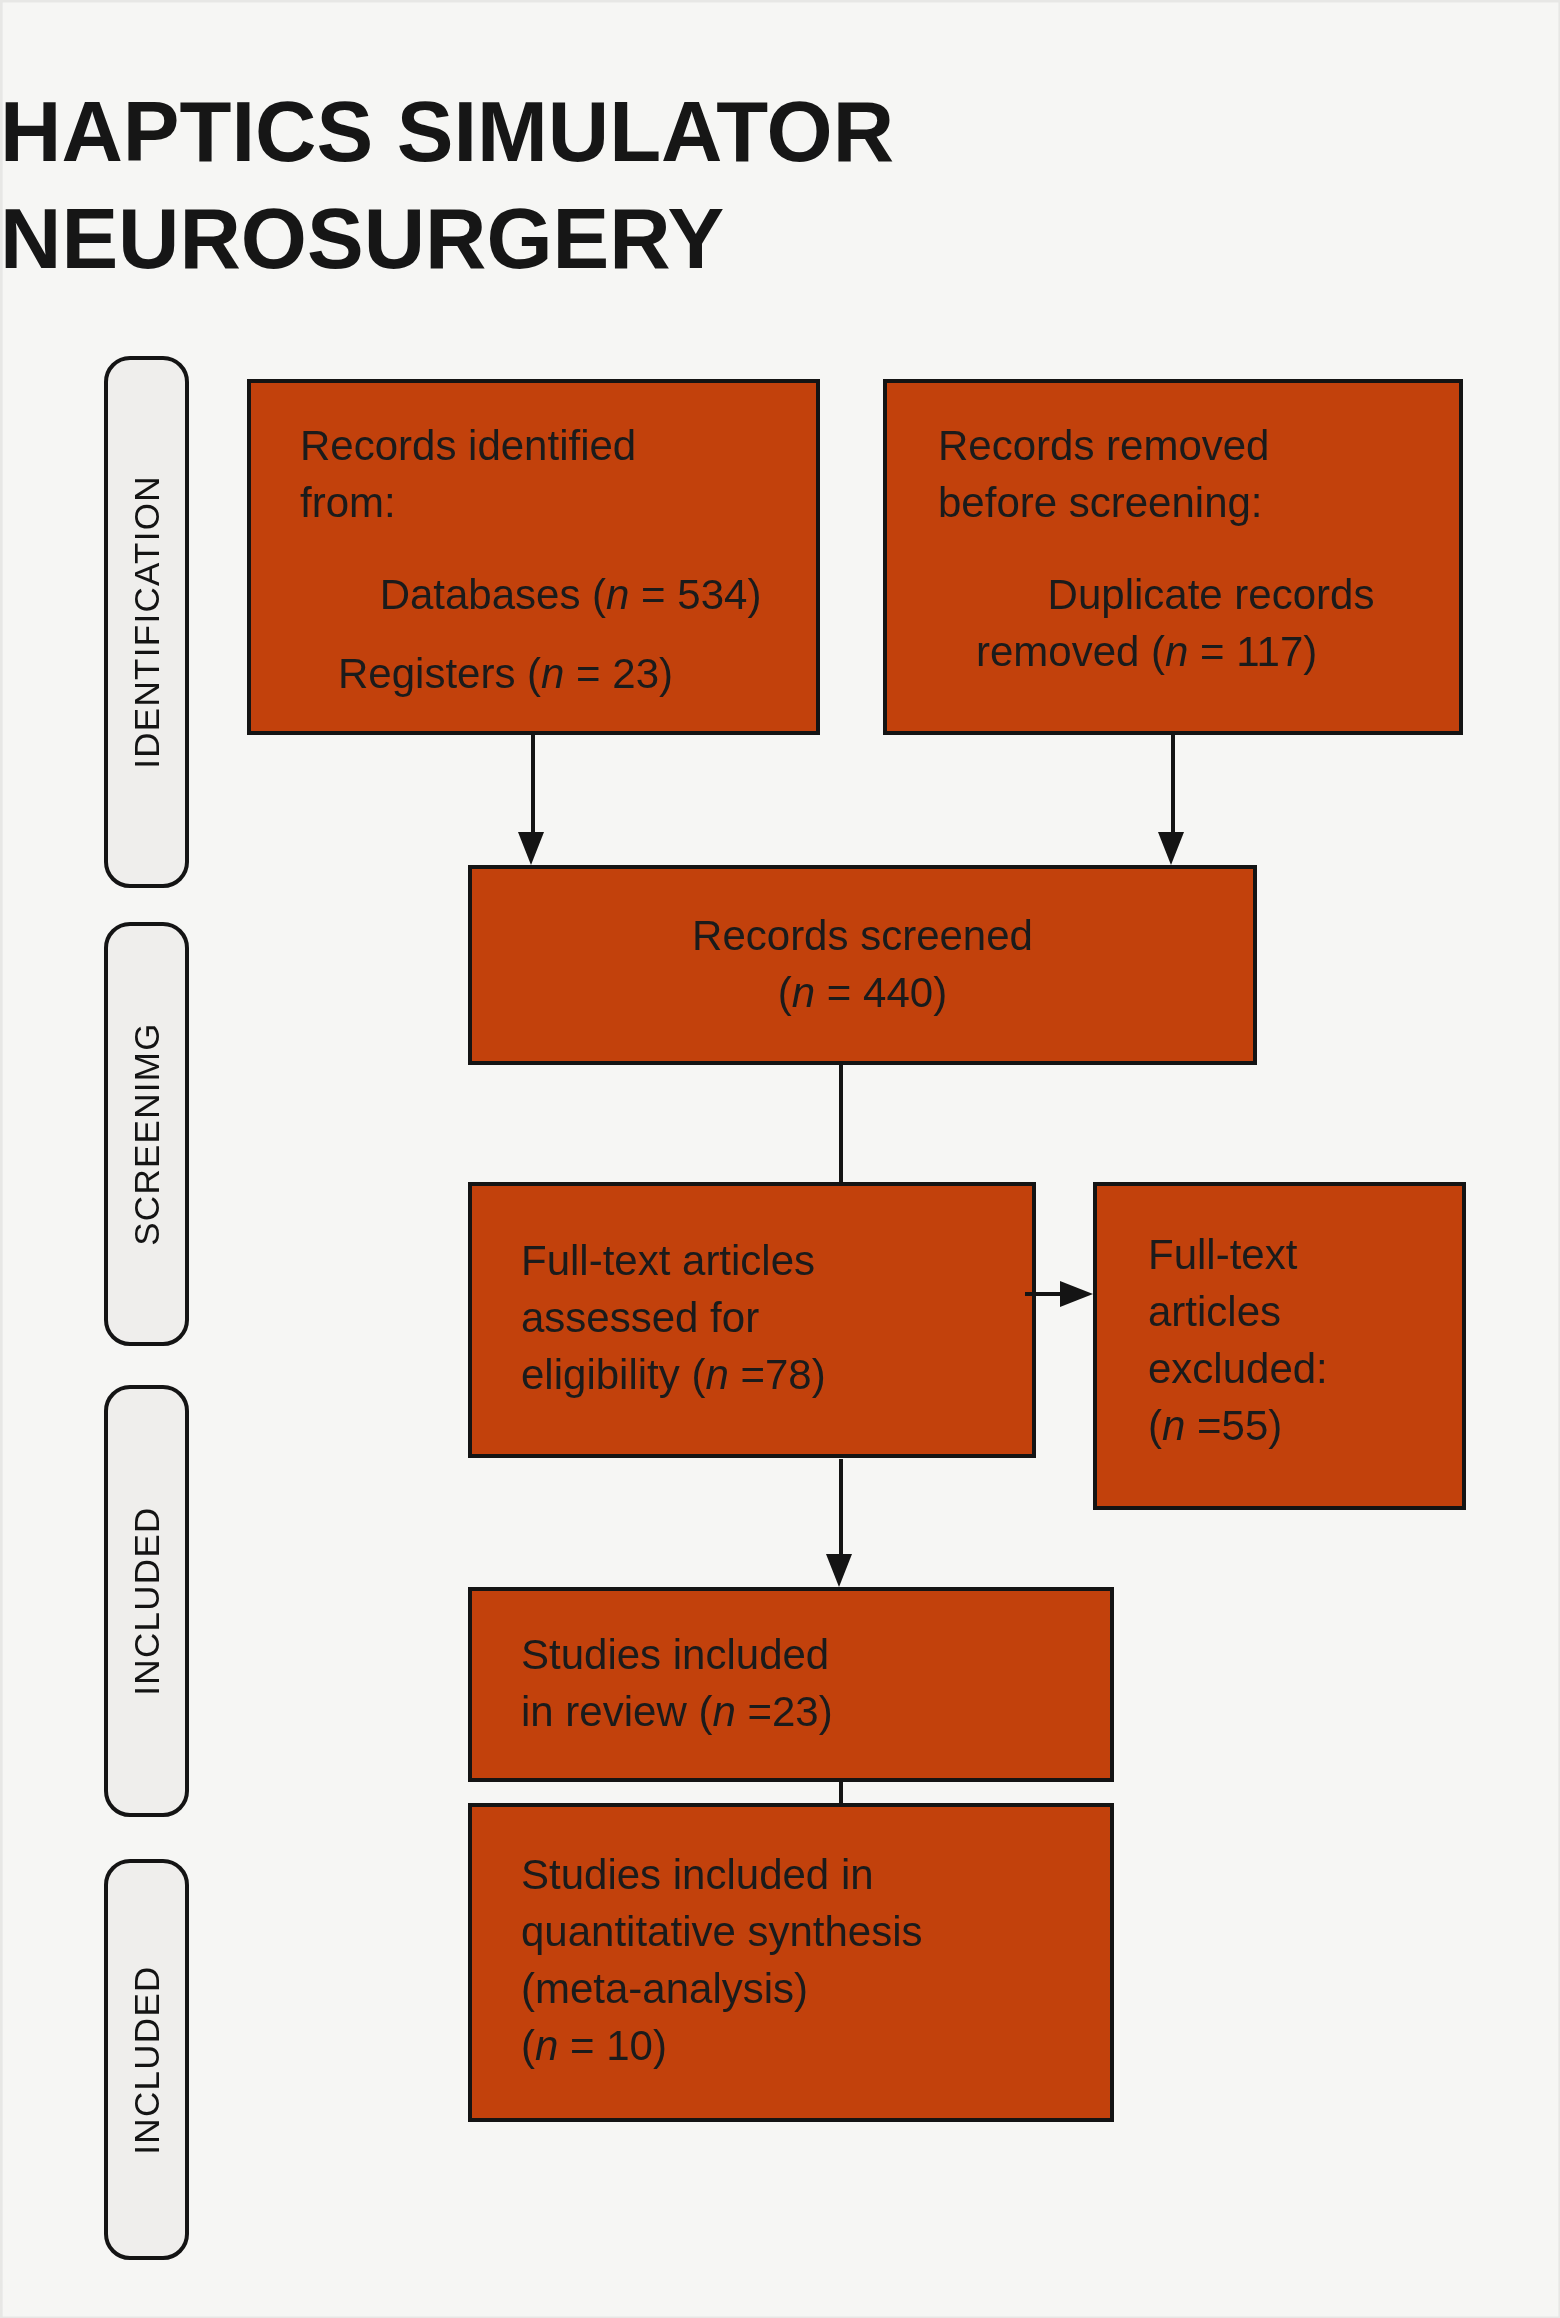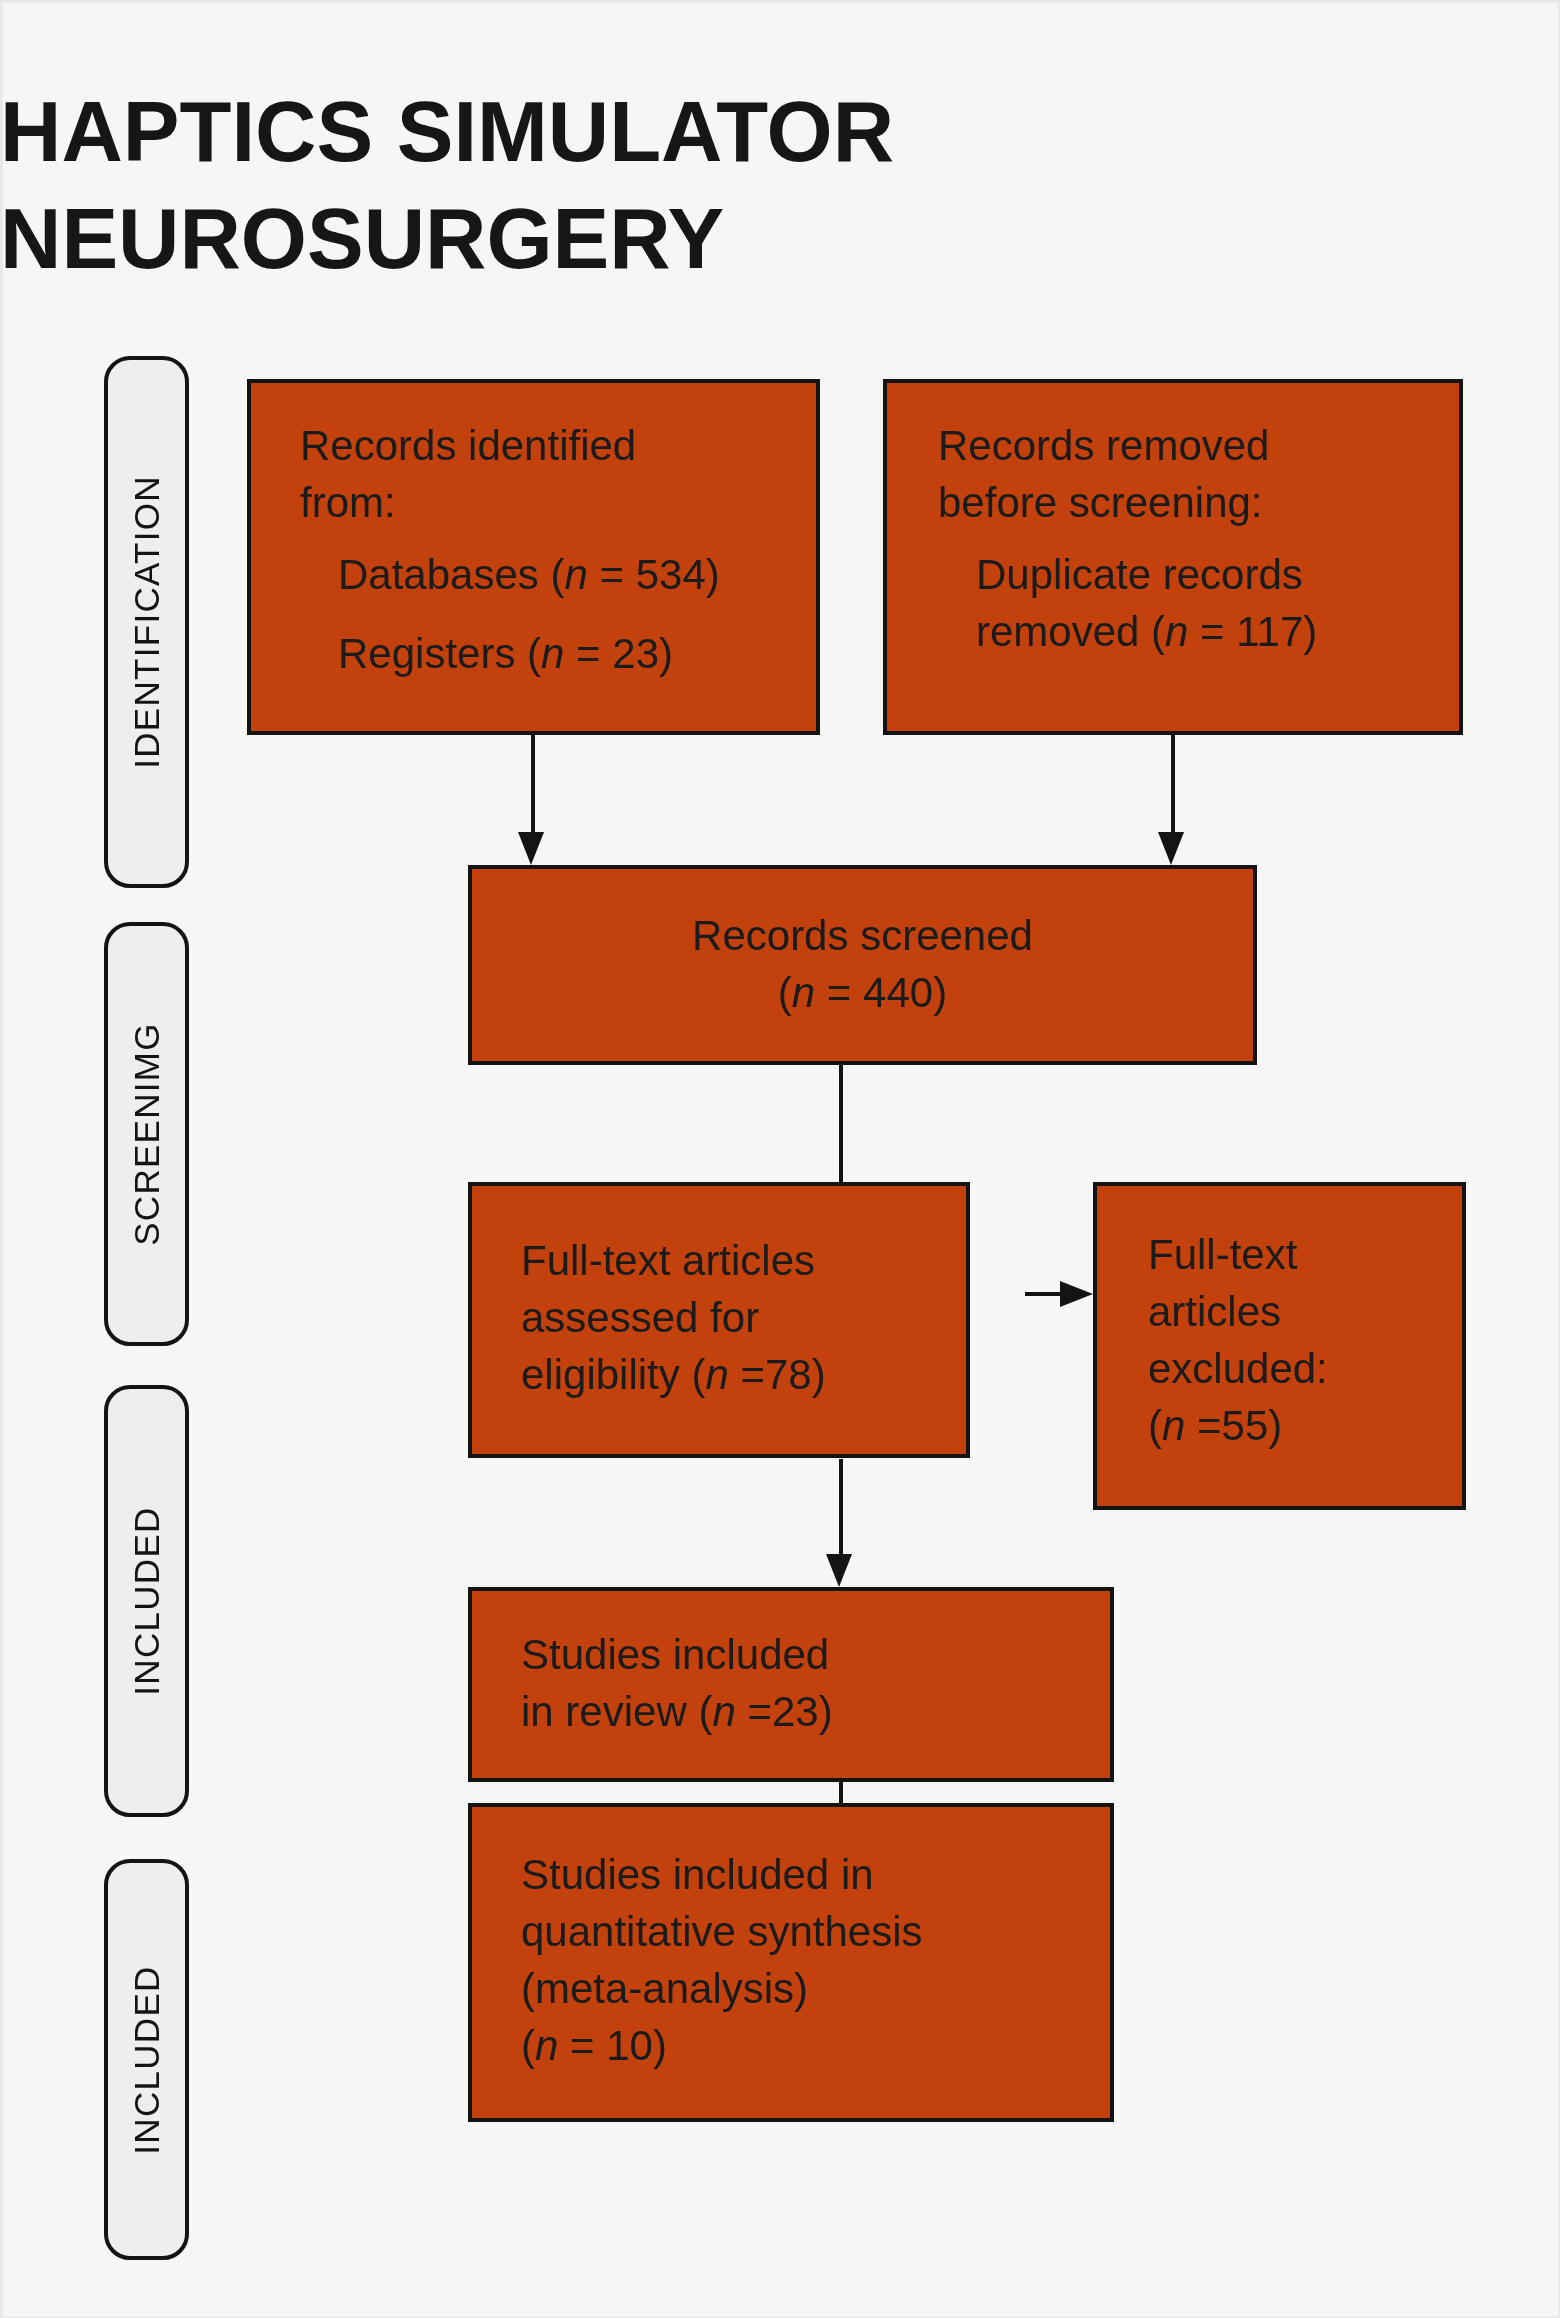--- a/index.html
+++ b/index.html
@@ -37,21 +37,21 @@
 
   
   .box {
     position:absolute; box-sizing:border-box;
     border:4.6px solid #141414;
     background:#c2410c;
   }
   .btext { font-size:42px; line-height:57px; }
   .bline { white-space:pre; }
   .indent { padding-left:38px; }
-  .gap-lg { margin-top:15px; }
+  .gap-lg { margin-top:35px;text-align:center; }
   .gap-md { margin-top:22px; }
   .center { text-align:center; }
   .it { font-style:italic; }
 
   
   .shaft-v { position:absolute; width:3.9px; background:#141414; }
   .shaft-h { position:absolute; height:3.9px; background:#141414; }
   .head-down {
     position:absolute; width:0; height:0;
     border-left:13.7px solid transparent;
@@ -118,21 +118,21 @@
   <div class="btext center" style="padding:38px 6.5px 0 6.5px;">
     <div class="bline"><span>Records screened</span></div>
     <div class="bline"><span>(</span><span class="it">n</span><span> = 440)</span></div>
   </div>
 </div>
 
 <div>
   <div class="shaft-v" style="left:839px; top:1065px; height:117px;"></div>
 </div>
 
-<div class="box" style="left:468px; top:1182px; width:502px; height:276px;">
+<div class="box" style="left:468px; top:1182px; width:568px; height:276px;">
   <div class="btext" style="padding:46px 6.5px 0 49px;">
     <div class="bline"><span>Full-text articles</span></div>
     <div class="bline"><span>assessed for</span></div>
     <div class="bline"><span>eligibility (</span><span class="it">n</span><span> =78)</span></div>
   </div>
 </div>
 
 <div>
   <div class="shaft-h" style="left:1025px; top:1292px; width:38px;"></div>
   <div class="head-right" style="left:1060px; top:1281px;"></div>

